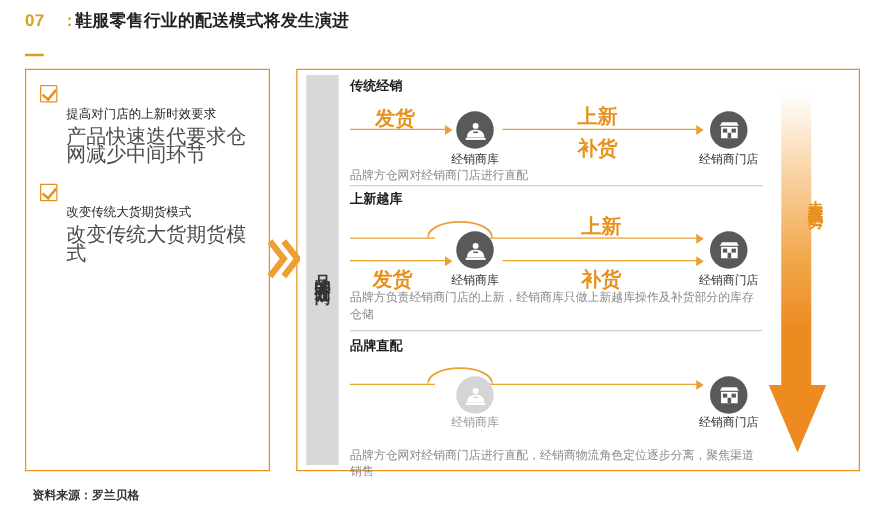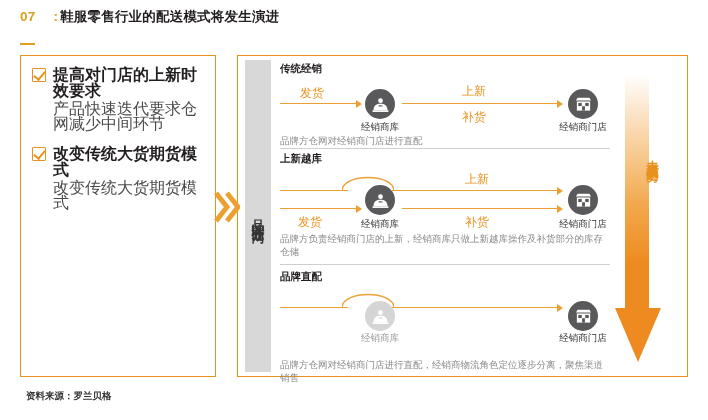--- a/index.html
+++ b/index.html
@@ -54,22 +54,23 @@
   .chk:after{
     content:"";
     position:absolute;
     left:3px;top:0px;
     width:5px;height:9px;
     border:solid #e8921e;
     border-width:0 2px 2px 0;
     transform:rotate(40deg);
   }
   .li-title{
-    font-size:16px;font-weight:bold;color:#231f20;
+    font-size:10px;font-weight:normal;color:#231f20;
     line-height:16px;
+    margin-top:17px;
   }
   .li-desc{
     font-size:16px;color:#4b4b4b;
     line-height:15px;
     margin-left:21px;margin-top:2px;
   }
 
   
   #chevron{
     position:absolute;left:214px;top:190px;
@@ -135,21 +136,21 @@
     z-index:1;
   }
   .ahead{
     position:absolute;width:0;height:0;
     border-left:6px solid #eda032;
     border-top:4px solid transparent;
     border-bottom:4px solid transparent;
     z-index:2;
   }
   .flowtag{
-    position:absolute;font-size:12px;font-weight:normal;color:#e8921e;
+    position:absolute;font-size:16px;font-weight:bold;color:#e8921e;
     white-space:nowrap;
   }
   .arc{position:absolute;z-index:2;}
 
   
   #trend-arrow{
     position:absolute;left:615px;top:74px;
     width:46px;height:288px;
   }
   #trend-text{

